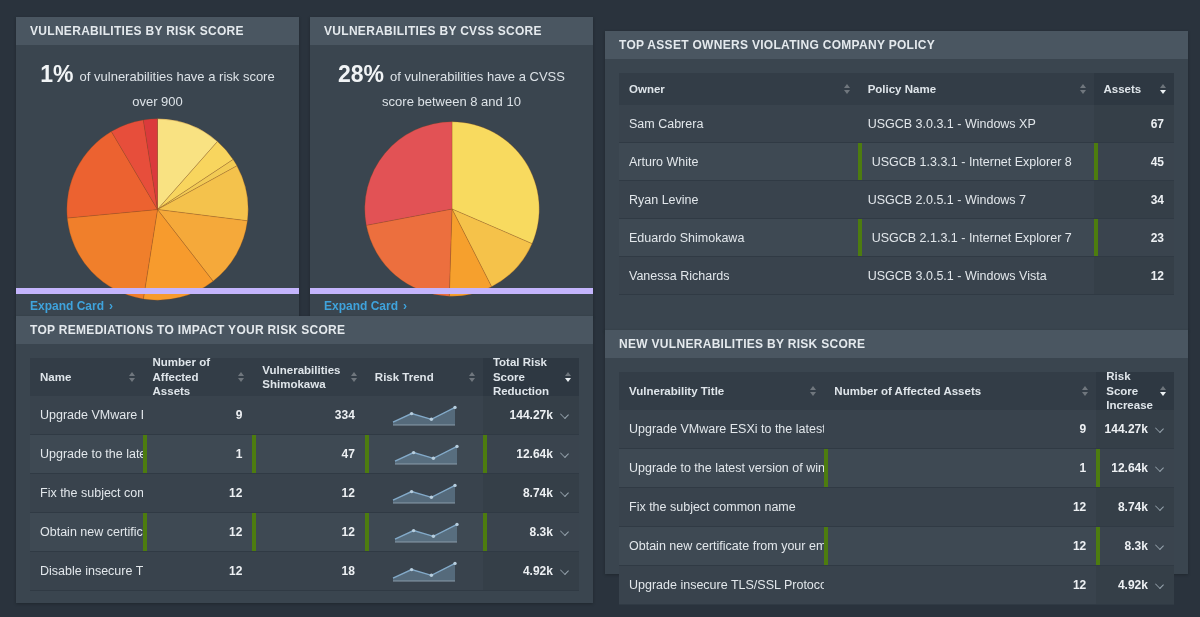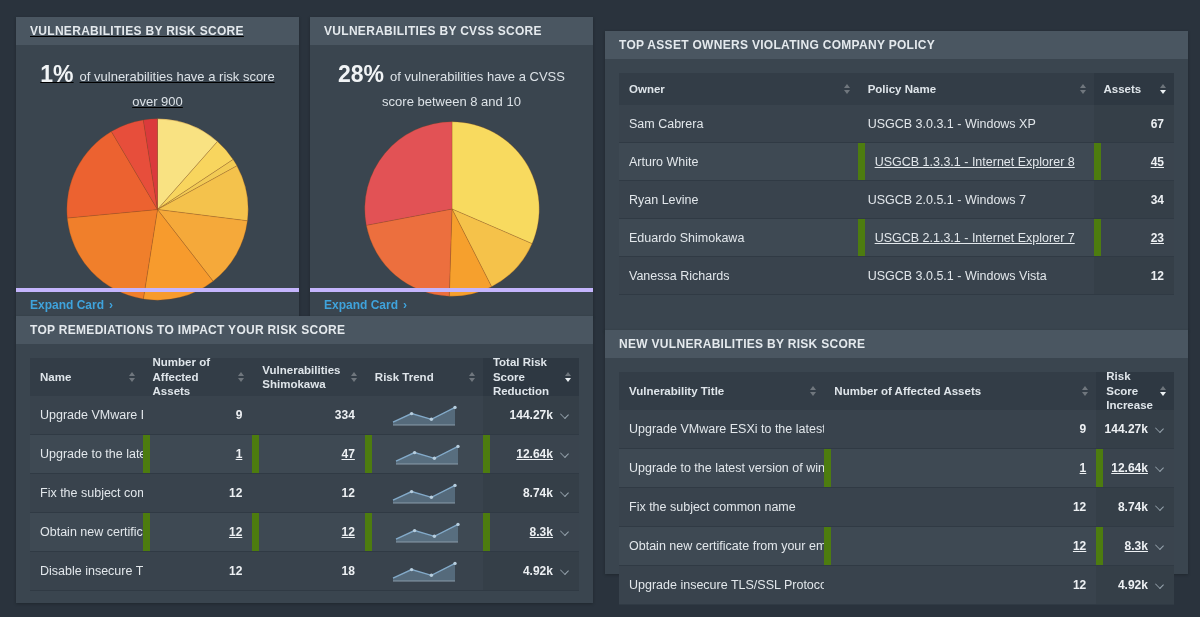--- a/index.html
+++ b/index.html
@@ -3,35 +3,35 @@
 <meta charset="utf-8">
 <style>
   * { margin:0; padding:0; box-sizing:border-box; }
   html,body { width:1200px; height:617px; overflow:hidden; }
   body { background:#2a333d; font-family:"Liberation Sans", sans-serif; position:relative; }
 
   .card { position:absolute; background:#3a454f; box-shadow:0 1px 3px rgba(0,0,0,.25); }
   .card-h { height:28px; background:#4a5661; color:#e4e9ed; font-size:12px; font-weight:bold;
             letter-spacing:.3px; line-height:28px; padding:0 14px; white-space:nowrap; overflow:hidden; }
 
-  #card-risk   { left:16px;  top:17px;  width:283px; height:300px;text-decoration:underline; }
+  #card-risk   { left:16px;  top:17px;  width:283px; height:300px; }
   #card-cvss   { left:310px; top:17px;  width:283px; height:300px; }
   #card-owners { left:605px; top:31px;  width:583px; height:300px; }
   #card-rem    { left:16px;  top:316px; width:577px; height:287px; }
   #card-new    { left:605px; top:330px; width:583px; height:244px; }
 
   .stat { text-align:center; padding:14px 18px 2px; line-height:1.35; }
   .stat-big { font-size:23px; font-weight:600; color:#f1f4f6; margin-right:6px; vertical-align:-1px; }
   .stat-text { font-size:13px; color:#dce2e7; }
 
   .pie-wrap { display:flex; justify-content:center; }
   #card-risk .pie-wrap { margin-top:3px; }
   #card-cvss .pie-wrap { margin-top:6px; }
 
-  .card-f { position:absolute; left:0; right:0; bottom:0; height:29px; border-top:4px solid #c4b5fd;
+  .card-f { position:absolute; left:0; right:0; bottom:0; height:29px; border-top:6px solid #c4b5fd;
             display:flex; align-items:center; padding:0 14px; }
   .expand { font-size:12px; font-weight:bold; color:#3fa3dc; cursor:pointer; text-decoration:none; }
   .expand .chev { margin-left:5px; font-weight:bold; }
 
   .table { margin:14px 14px 0; }
   .thead { display:flex; background:#333d47; }
   #tbl-owners .thead { height:32px; }
   #tbl-rem .thead, #tbl-new .thead { height:38px; }
   .th { display:flex; align-items:center; padding:0 8px 0 10px; color:#dfe5ea;
         font-size:11.5px; font-weight:bold; line-height:1.25; }
@@ -41,21 +41,21 @@
   .sort i { display:block; width:0; height:0; border-left:3.5px solid transparent; border-right:3.5px solid transparent; }
   .sort .u { border-bottom:4px solid rgba(255,255,255,.30); }
   .sort .d { border-top:4px solid rgba(255,255,255,.30); }
   .th.sorted .sort .d { border-top-color:#ecf1f4; }
 
   .tr { display:flex; align-items:stretch; height:38px; border-bottom:1px solid #303a44; background:#39434d; cursor:pointer; }
   #tbl-rem .tr, #tbl-new .tr { height:39px; }
   .tr.even { background:#3e4953; }
   .td { display:flex; align-items:center; padding:0 10px; color:#e2e7eb; font-size:12.5px;
         white-space:nowrap; overflow:hidden; }
-  .tr.even .td + .td { border-left:7px solid #4d7c0f;text-decoration:underline; }
+  .tr.even .td + .td { border-left:4px solid #4d7c0f; }
   .td.num { justify-content:flex-end; font-weight:bold; font-size:12px; color:#edf0f3; }
   .td.dark { background:rgba(0,0,0,.06);text-align:right; }
 
   
   #tbl-owners .col0 { width:43%; }  #tbl-owners .col1 { width:42.5%; }  #tbl-owners .col2 { width:14.5%; }
   #tbl-rem .col0 { width:20.5%; } #tbl-rem .col1 { width:20%; } #tbl-rem .col2 { width:20.5%; }
   #tbl-rem .col3 { width:21.5%; justify-content:center; } #tbl-rem .col4 { width:17.5%; }
   #tbl-new .col0 { width:37%;gap:8px; }  #tbl-new .col1 { width:49%; }  #tbl-new .col2 { width:14%; }
 
   .vchev { width:8px; height:8px; margin-left:8px; flex:0 0 auto; position:relative; }

